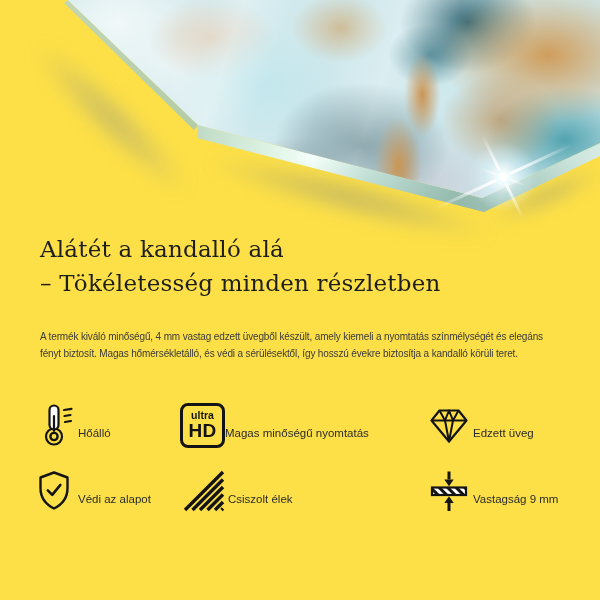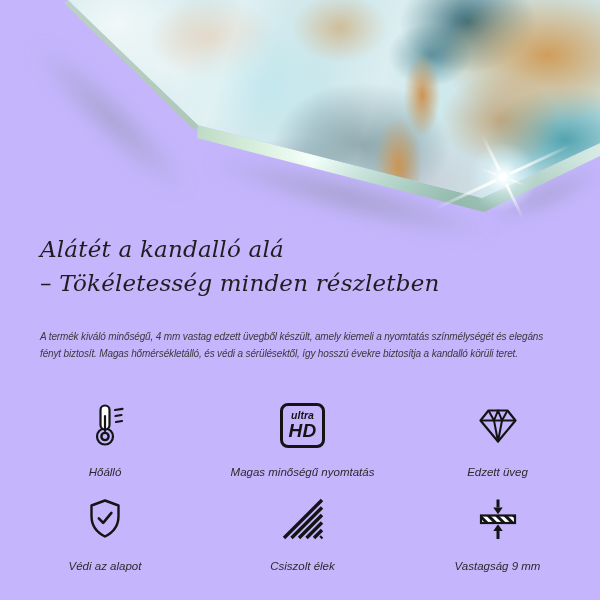--- a/index.html
+++ b/index.html
@@ -1,18 +1,18 @@
 <!DOCTYPE html>
 <html><head>
 <meta charset="utf-8">
 <style>
   * { margin:0; padding:0; box-sizing:border-box; }
   html,body { width:600px; height:600px; background:#fff; overflow:hidden;
               font-family:"Liberation Sans", sans-serif; }
-  .stage { position:relative; width:600px; height:600px; background:#c4b5fd;font-style:italic; }
+  .stage { position:relative; width:600px; height:600px; background:#fde047; }
 
   
   .hero { position:absolute; left:0; top:0; width:600px; height:245px; }
 
   .shadow { position:absolute; transform-origin:0 50%; pointer-events:none; }
   .sh-left  { left:34px;  top:26px;  width:215px; height:36px; transform:rotate(44deg);
               background:radial-gradient(closest-side, rgba(128,138,142,.48), rgba(128,138,142,0));
               filter:blur(9px); }
   .sh-bottom{ left:205px; top:144px; width:300px; height:32px; transform:rotate(14.5deg);
               background:radial-gradient(closest-side, rgba(120,130,135,.5), rgba(120,130,135,0));
@@ -75,21 +75,21 @@
   .content { position:absolute; left:40px; top:232px; width:540px; }
   .title { font-family:"DejaVu Serif","Liberation Serif",serif; font-weight:400;
            font-size:23px; line-height:34px; color:#1e1e1e; letter-spacing:.2px; }
   .title span { display:block; }
   .desc { margin-top:28px; width:516px; font-size:10px; line-height:17px;
           color:#3a3a3a; letter-spacing:-0.15px; }
 
   
   .features { position:absolute; left:30px; top:400px; width:540px;
               display:grid; grid-template-columns:150px 245px 145px; row-gap:16px; }
-  .feature { display:flex; flex-direction:column; align-items:center; }
+  .feature { display:flex; flex-direction:row; align-items:center; }
   .f-icon { height:50px; display:flex; align-items:center; justify-content:center; color:#141414; }
   .f-label { margin-top:16px; font-size:11.5px; color:#2b2b2b; letter-spacing:0; }
 
   .hd-box { width:45px; height:45px; border:3px solid #141414; border-radius:8px;
             display:flex; flex-direction:column; align-items:center; justify-content:center;
             color:#141414; font-weight:700; line-height:1; }
   .hd-box .t1 { font-size:10.5px; margin-bottom:1px; }
   .hd-box .t2 { font-size:19px; letter-spacing:.3px; }
 </style>
 </head>

